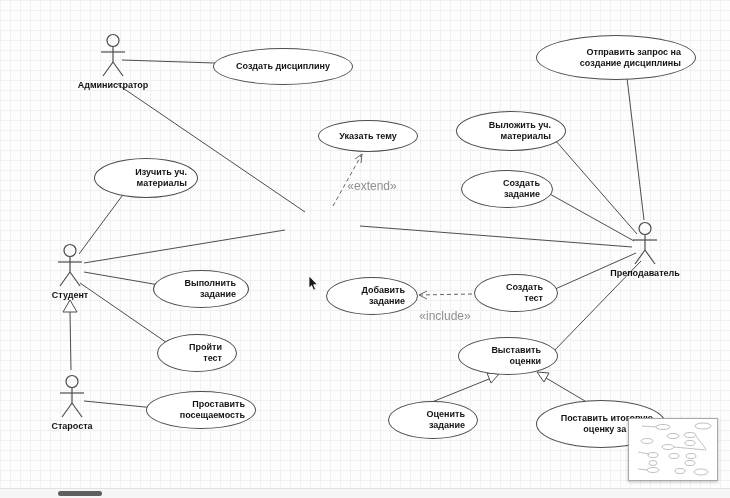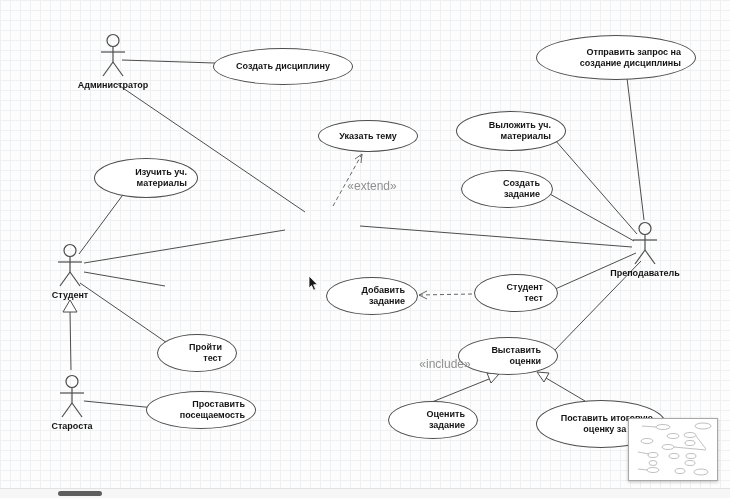--- a/index.html
+++ b/index.html
@@ -165,27 +165,30 @@
 
   <div class="uc" style="left:461px;top:170px;width:92px;height:38px;padding:12px 12px;">
     <span>Создать задание</span>
     </div>
 
   <div class="uc" style="left:94px;top:158px;width:104px;height:40px;padding:0 10px;">
     <span>Изучить уч. материалы</span>
     </div>
 
 
+  <div class="uc" style="left:153px;top:270px;width:96px;height:38px;padding:0 12px;">
+    <span>Выполнить задание</span>
+    </div>
 
   <div class="uc" style="left:326px;top:277px;width:92px;height:38px;padding:0 12px;">
     <span>Добавить задание</span>
     </div>
 
   <div class="uc" style="left:474px;top:274px;width:84px;height:38px;padding:0 14px;">
-    <span>Студент тест</span>
+    <span>Создать тест</span>
     </div>
 
   <div class="uc" style="left:157px;top:334px;width:80px;height:38px;padding:0 14px;">
     <span>Пройти тест</span>
     </div>
 
   <div class="uc" style="left:458px;top:337px;width:100px;height:38px;padding:0 16px;">
     <span>Выставить оценки</span>
     </div>
 
@@ -195,21 +198,21 @@
 
   <div class="uc" style="left:388px;top:401px;width:90px;height:38px;padding:0 12px;">
     <span>Оценить задание</span>
     </div>
 
   <div class="uc" style="left:536px;top:400px;width:130px;height:48px;padding:0 12px;">
     <span>Поставить итоговую оценку за дисц.</span>
     </div>
 
   <div class="edge-label" style="left:342px;top:179px;">«extend»</div>
-  <div class="edge-label" style="left:415px;top:309px;margin-top:48px;">«include»</div>
+  <div class="edge-label" style="left:415px;top:309px;">«include»</div>
 
   <div class="minimap">
     <svg width="88" height="61" stroke="#b0b0b0" stroke-width="0.8" fill="none">
       <ellipse cx="34" cy="8" rx="7" ry="2.5"></ellipse>
         <ellipse cx="74" cy="7" rx="8" ry="3"></ellipse>
       <ellipse cx="44" cy="17" rx="6" ry="2.5"></ellipse>
         <ellipse cx="61" cy="16" rx="6" ry="2.5"></ellipse>
       <ellipse cx="61" cy="24" rx="5" ry="2.5"></ellipse>
         <ellipse cx="18" cy="22" rx="6" ry="2.5"></ellipse>
       <ellipse cx="39" cy="28" rx="6" ry="2.5"></ellipse>

